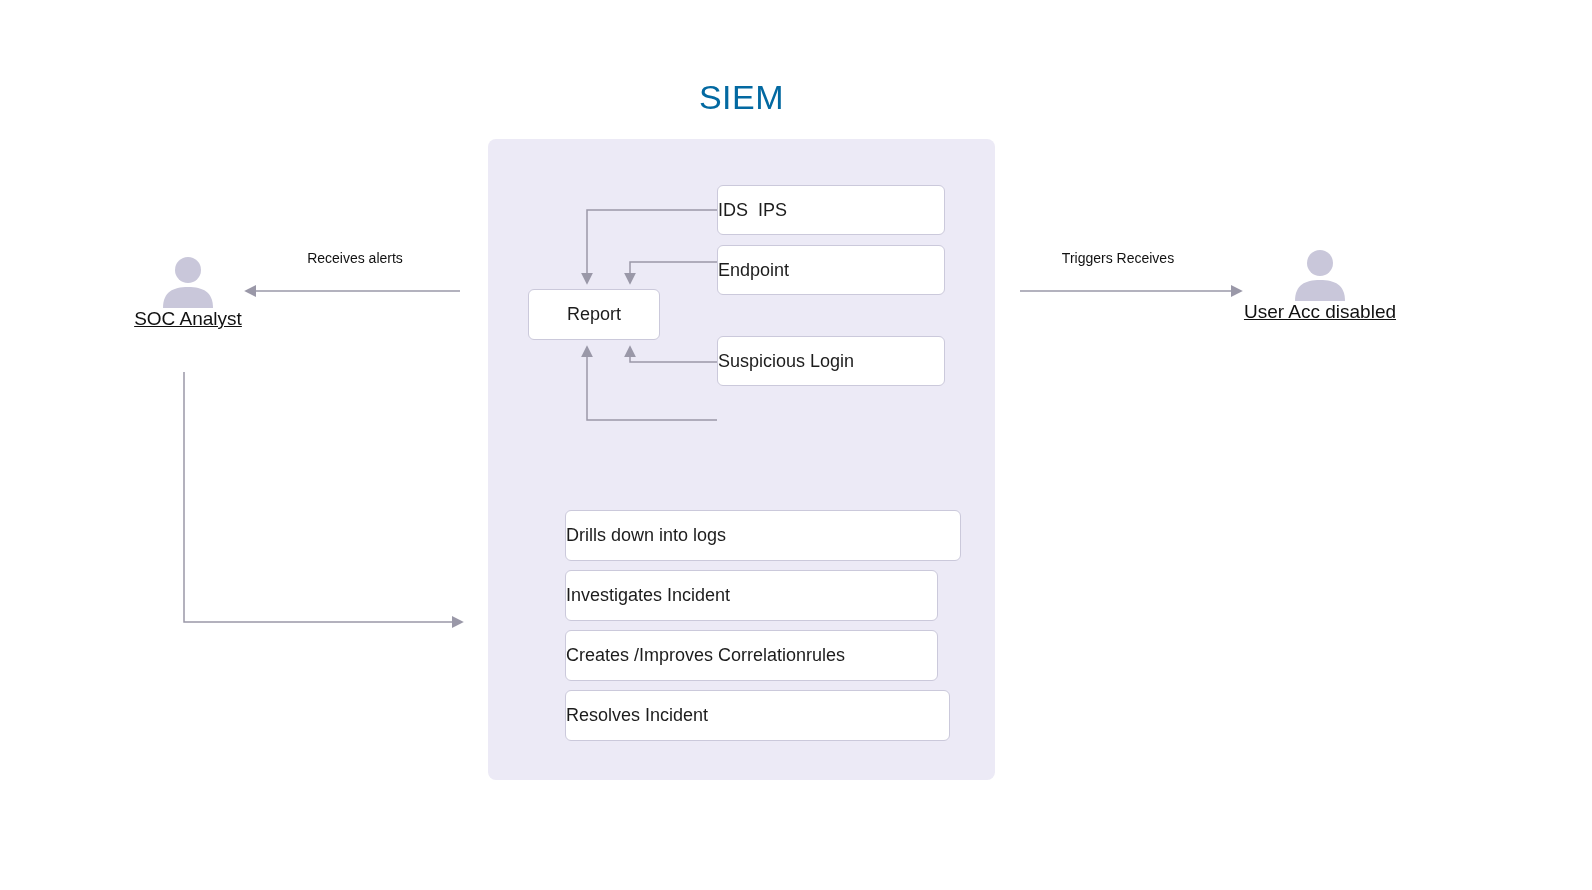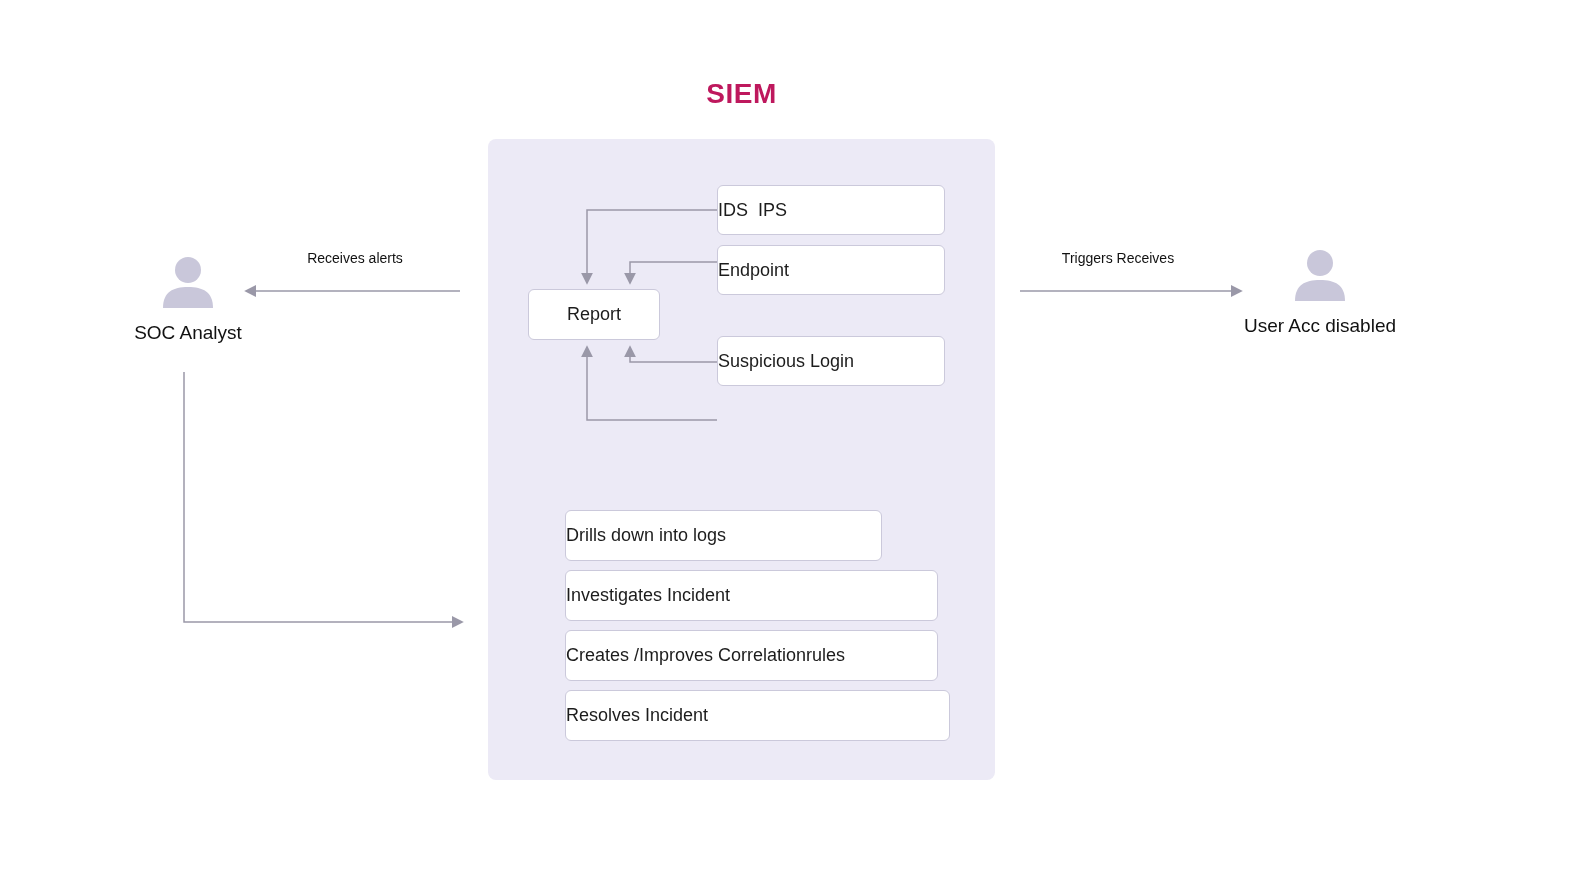--- a/index.html
+++ b/index.html
@@ -15,24 +15,24 @@
   }
 
   .connectors { position: absolute; left: 0; top: 0; z-index: 2; }
   .connector { fill: none; stroke: var(--line-color, #9A98A8); stroke-width: 1.5; }
   .arrowhead { fill: var(--line-color, #9A98A8); }
 
   .title {
     position: absolute;
     left: 488px; top: 78px; width: 507px;
     text-align: center;
-    font-size: 28px;
-    font-weight: 700;
+    font-size: 34px;
+    font-weight: 400;
     letter-spacing: 0.5px;
-    color: #be185d;
+    color: #0369a1;
     z-index: 3;
   }
 
   .siem-container {
     position: absolute;
     left: 488px; top: 139px;
     width: 507px; height: 641px;
     background: var(--container-fill, #ECEAF6);
     border-radius: 8px;
     z-index: 1;
@@ -65,25 +65,25 @@
     position: absolute;
     width: 200px;
     display: flex;
     flex-direction: column;
     align-items: center;
     z-index: 3;
   }
   .actor .person { display: block; }
   .actor .person .fill { fill: var(--icon-fill, #C9C7DA); }
   .actor-label {
-    margin-top: 14px;
     font-size: 19px;
     color: #111111;
     text-align: center;
     white-space: pre;
+    text-decoration: underline;
   }
 </style>
 </head>
 <body>
 
 <div class="canvas">
 
   <svg class="connectors" width="1592" height="890" viewBox="0 0 1592 890" aria-hidden="true">
     <defs>
       <marker id="arrow" viewBox="0 0 10 10" refX="8.5" refY="5" markerWidth="8" markerHeight="8" orient="auto-start-reverse">
@@ -110,21 +110,21 @@
     <span>Endpoint</span>
   </div>
   <div class="node left-text" style="left:717px;top:336px;width:228px;height:50px">
     <span>Suspicious Login</span>
   </div>
 
   <div class="node center-text" style="left:528px;top:289px;width:132px;height:51px">
     <span>Report</span>
   </div>
 
-  <div class="node left-text" style="left:565px;top:510px;width:317px;height:51px">
+  <div class="node left-text" style="left:565px;top:510px;width:396px;height:51px">
     <span>Drills down into logs</span>
   </div>
   <div class="node left-text" style="left:565px;top:570px;width:373px;height:51px">
     <span>Investigates Incident</span>
   </div>
   <div class="node left-text" style="left:565px;top:630px;width:373px;height:51px">
     <span>Creates /Improves Correlationrules</span>
   </div>
   <div class="node left-text" style="left:565px;top:690px;width:385px;height:51px">
     <span>Resolves Incident</span>

